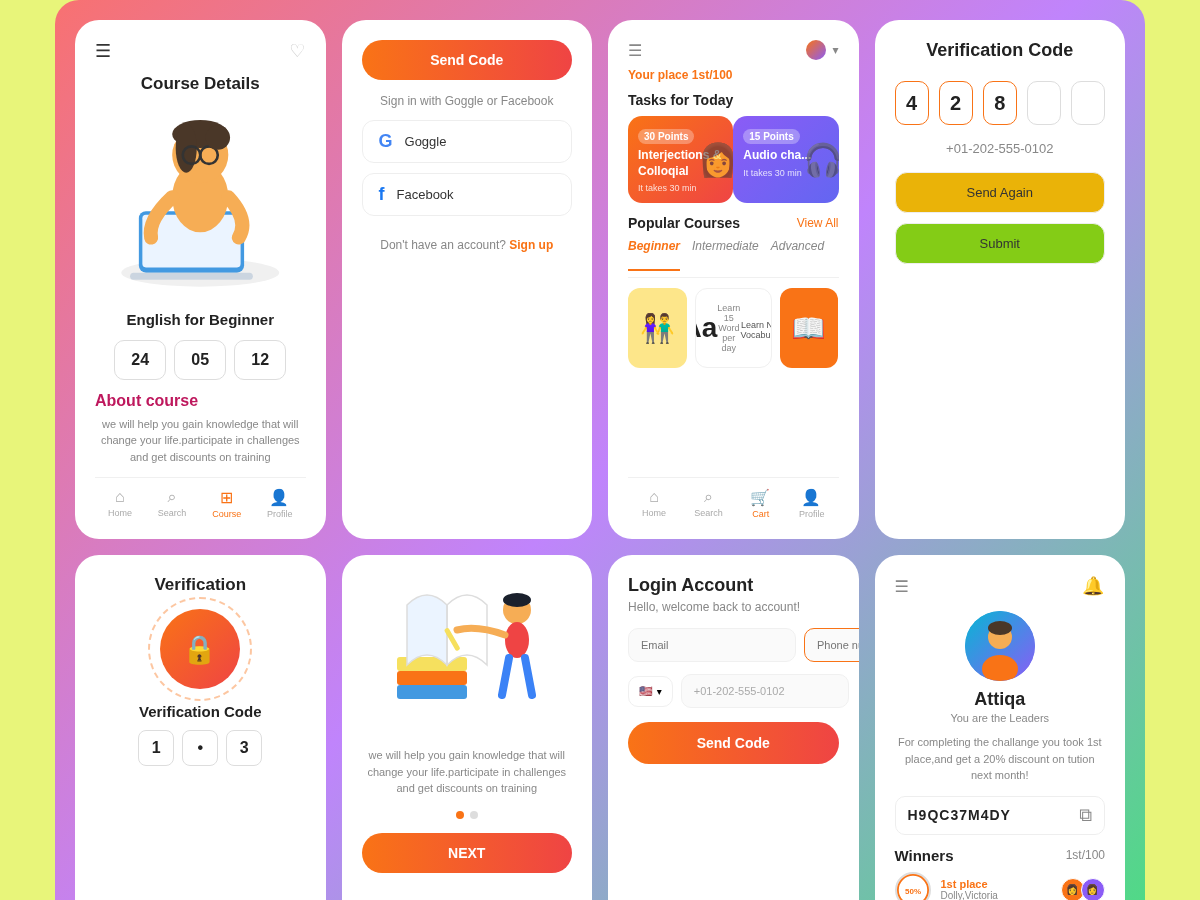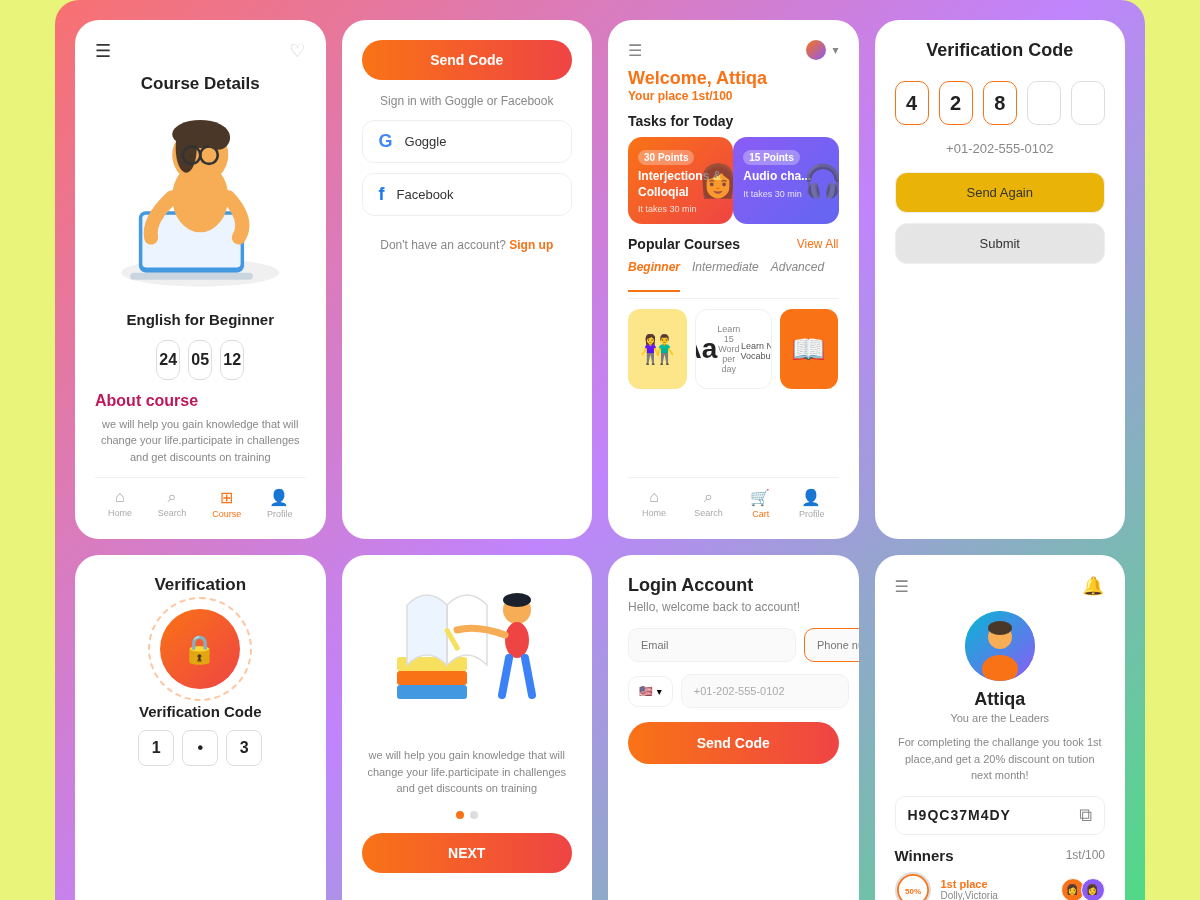--- a/index.html
+++ b/index.html
@@ -63,21 +63,21 @@
     }
     .time-boxes {
       display: flex;
       justify-content: center;
       gap: 8px;
       margin-bottom: 12px;
     }
     .time-box {
       border: 1.5px solid #ddd;
       border-radius: 10px;
-      width: 24px;
+      width: 52px;
       height: 40px;
       display: flex;
       align-items: center;
       justify-content: center;
       font-size: 16px;
       font-weight: 700;
       color: #222;
     }
     .about-title {
       font-size: 16px;
@@ -342,21 +342,21 @@
       border-radius: 12px;
       padding: 12px;
       width: 100%;
       font-size: 13px;
       color: #333;
       cursor: pointer;
       margin-bottom: 10px;
       font-weight: 500;
     }
     .submit-btn {
-      background: #e5e5e5;
+      background: #84cc16;
       border: 1.5px solid #eee;
       border-radius: 12px;
       padding: 12px;
       width: 100%;
       font-size: 13px;
       color: #333;
       cursor: pointer;
       font-weight: 500;
     }
 
@@ -672,21 +672,20 @@
   </div>
 
   <div class="card card-dashboard">
     <div class="dash-header">
       <span style="font-size:16px;color:#888;">☰</span>
       <div class="lang-selector">
         <div style="width:20px;height:20px;border-radius:50%;background:linear-gradient(135deg,#f97316,#8b5cf6);"></div>
         <span style="font-size:12px;color:#888;">▾</span>
       </div>
     </div>
-    <div class="welcome-greeting">Welcome, Attiqa</div>
     <div class="place-text">
       <span>Your place</span>
       <span style="color:#f97316;font-weight:600;">1st/100</span>
     </div>
     <div class="tasks-title">Tasks for Today</div>
     <div class="task-cards">
       <div class="task-card task-card-coral">
         <span class="task-points">30 Points</span>
         <div class="task-name">Interjections &amp; Colloqial</div>
         <div class="task-time">It takes 30 min</div>

